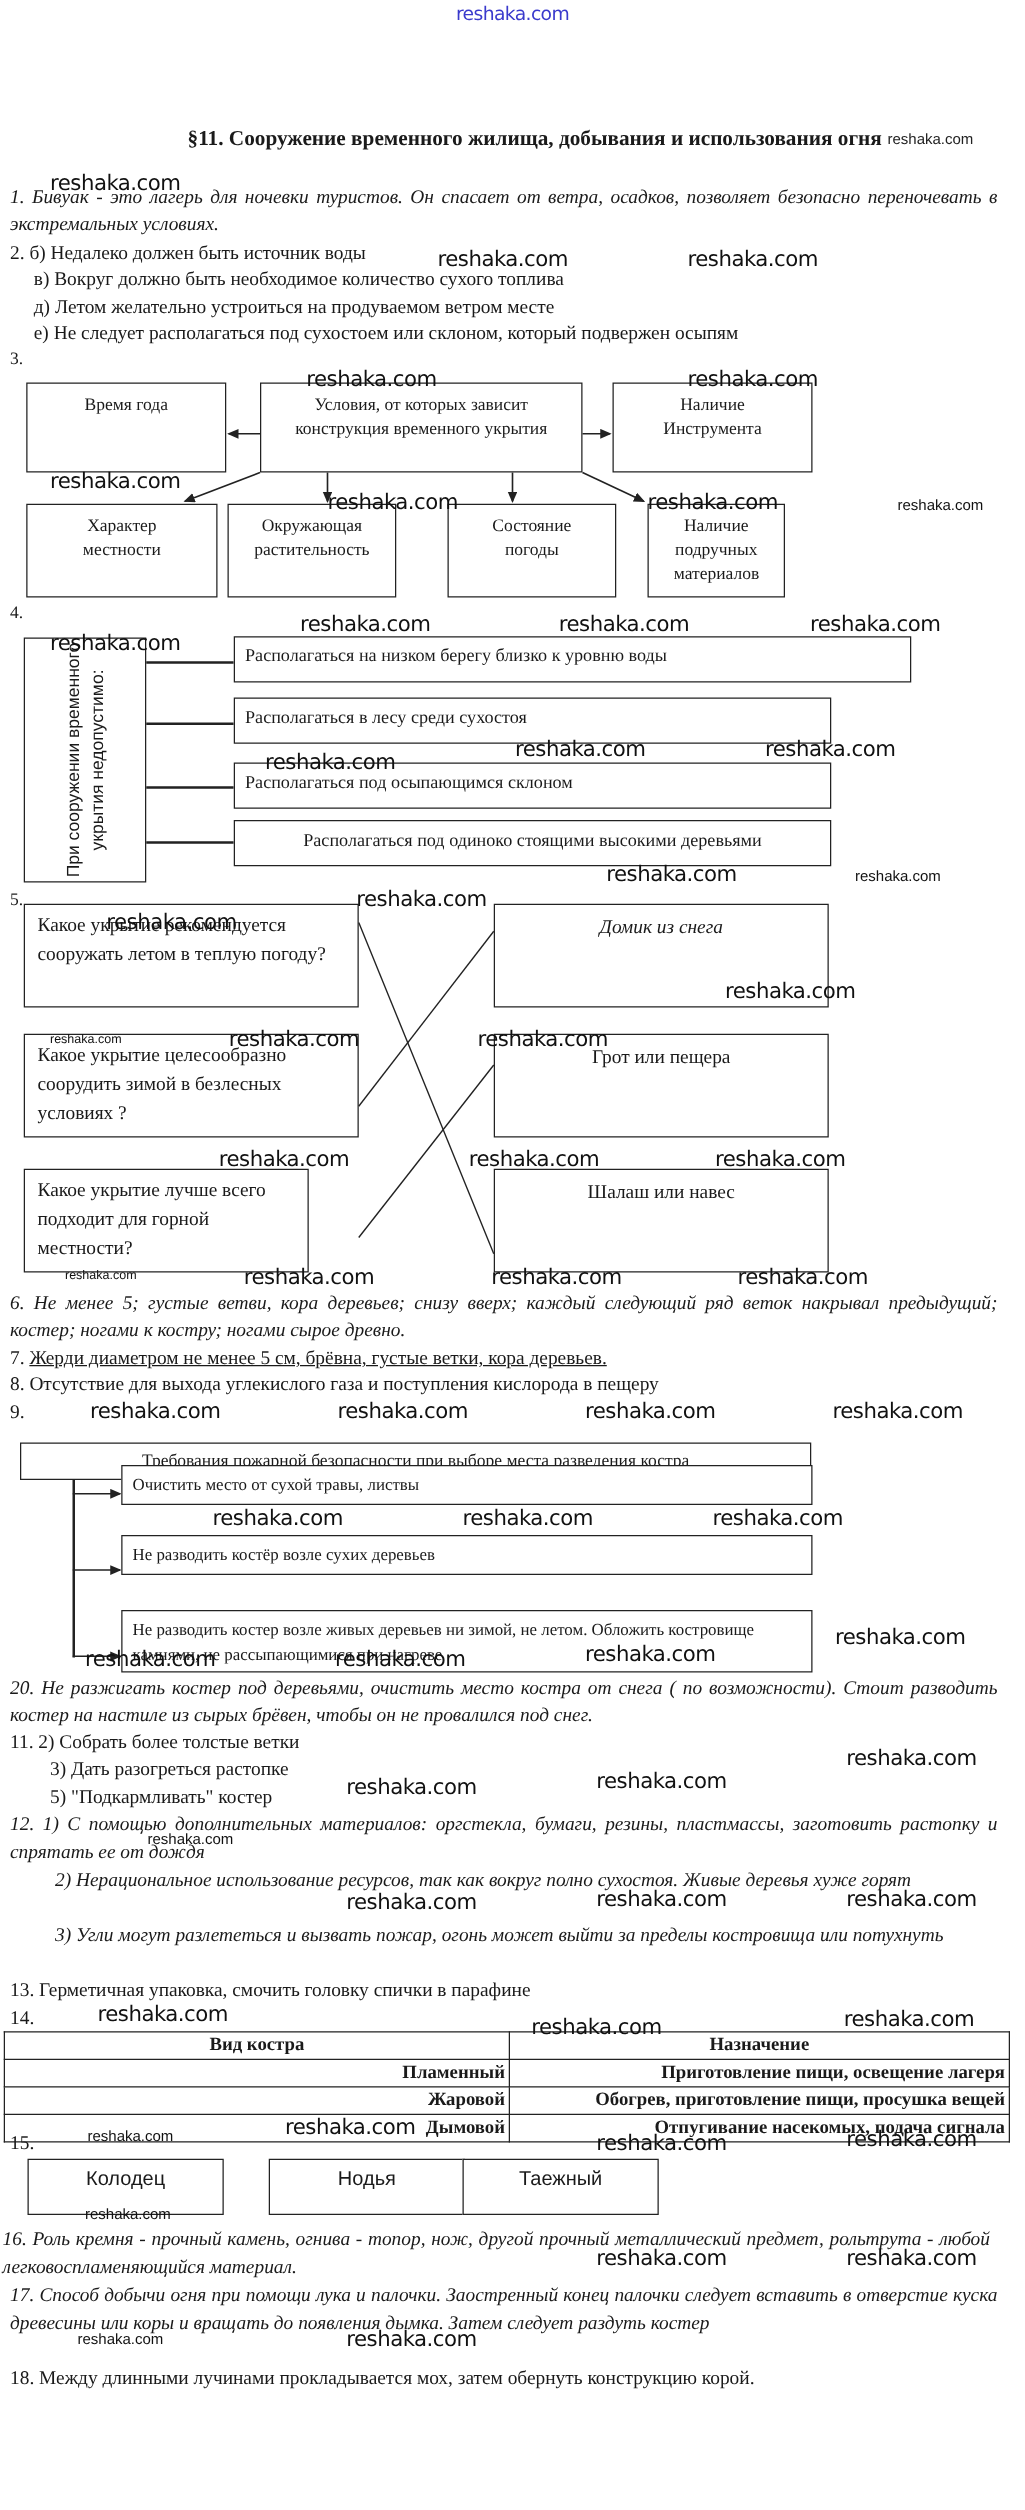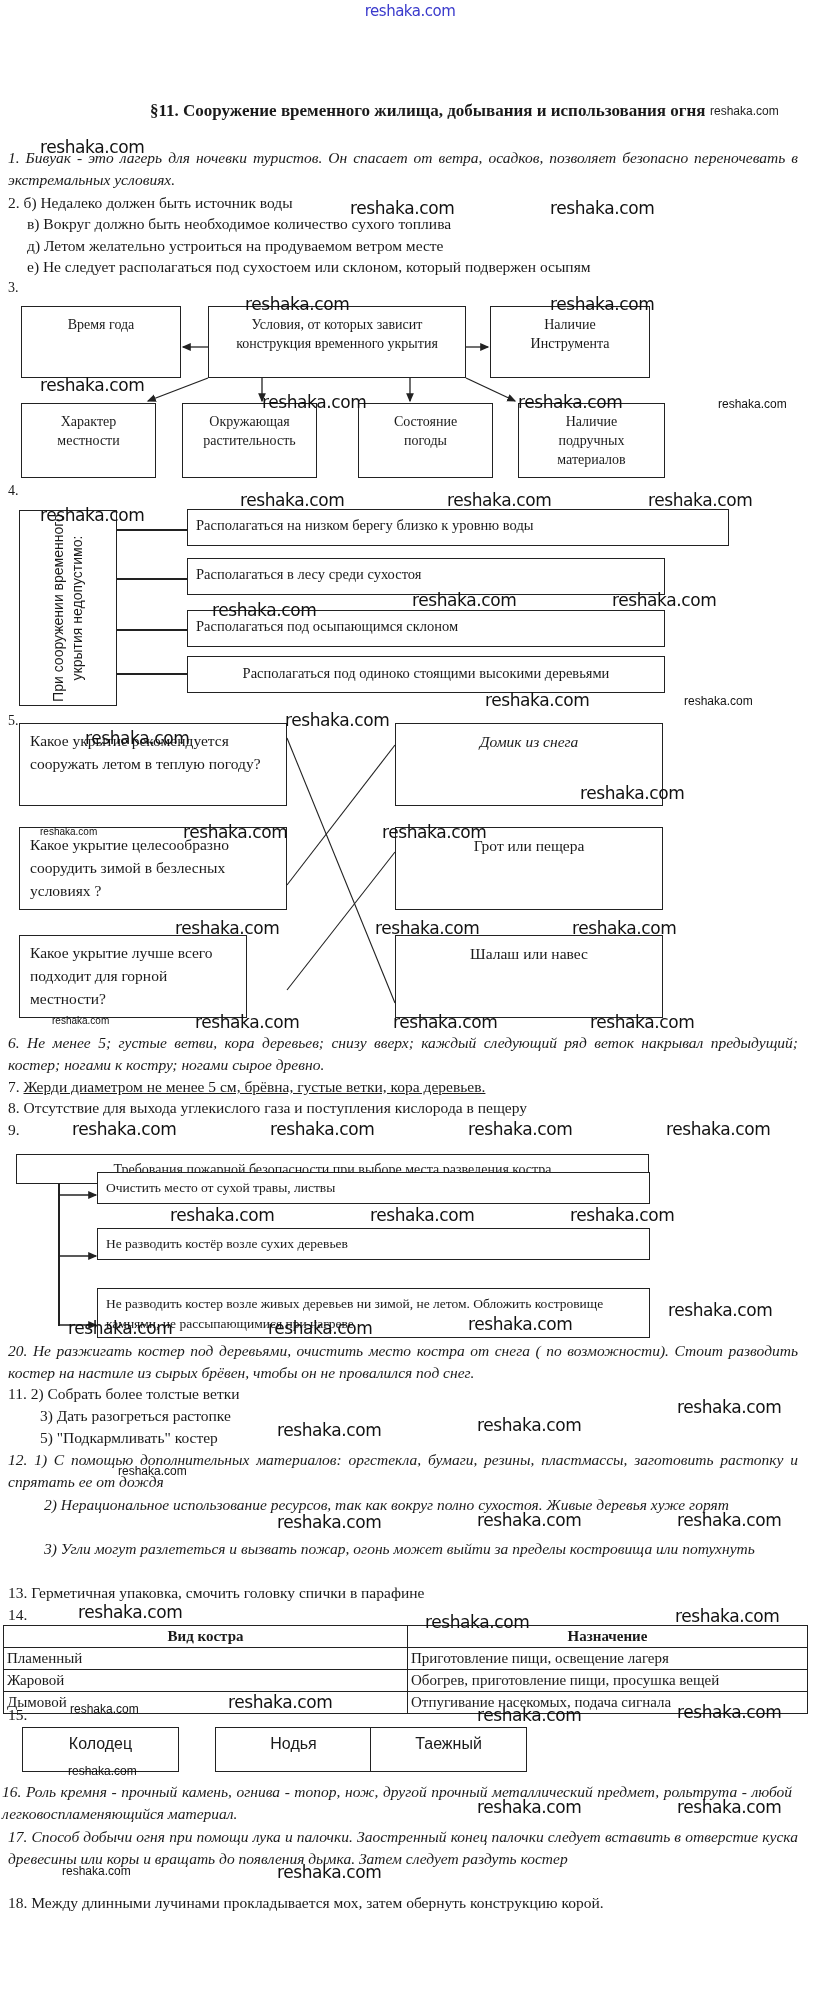--- a/index.html
+++ b/index.html
@@ -12,21 +12,21 @@
   .title-wm { left:710px; top:104px; font-size:12px; font-family:"Liberation Sans",sans-serif; color:#222; }
   .line { font-size:15.5px; line-height:22px; white-space:nowrap; }
   .just { white-space:normal; text-align:justify; text-align-last:left;font-style:italic; }
   .wm { font-family:"DejaVu Sans",sans-serif; color:#111; font-size:17px; letter-spacing:-0.4px; white-space:nowrap; }
   .wm-s { font-family:"Liberation Sans",sans-serif; color:#111; font-size:12px; white-space:nowrap; }
   .box { border:1.5px solid #222; box-sizing:border-box; background:#fff; font-size:14px; line-height:19px; text-align:center; }
   .box-l { text-align:left; padding-left:8px; }
   .hl { background:#222; height:1.5px; }
   .vl { background:#222; width:1.5px; }
   table.t14 { border-collapse:collapse; font-size:15px; }
-  table.t14 td, table.t14 th { border:1.5px solid #222; padding:0 3px; height:21px; text-align:left; font-weight:normal; }
+  table.t14 td, table.t14 th { border:1.5px solid #222; padding:0 3px; height:21px; text-align:right; font-weight:bold; }
   table.t14 th { text-align:center; font-weight:bold; }
   .sans { font-family:"Liberation Sans",sans-serif; }
   .ul { text-decoration:underline; }
 </style>
 </head>
 <body>
 
 <div class="abs top-wm">reshaka.com</div>
 <div class="abs title">§11. Сооружение временного жилища, добывания и использования огня</div>
 <div class="abs title-wm">reshaka.com</div>
@@ -44,24 +44,24 @@
 <div class="abs line" style="left:27px;top:213px;">в) Вокруг должно быть необходимое количество сухого топлива</div>
 <div class="abs line" style="left:27px;top:235px;">д) Летом желательно устроиться на продуваемом ветром месте</div>
 <div class="abs line" style="left:27px;top:256px;">е) Не следует располагаться под сухостоем или склоном, который подвержен осыпям</div>
 <div class="abs wm" style="left:350px;top:198px;">reshaka.com</div>
 <div class="abs wm" style="left:550px;top:198px;">reshaka.com</div>
 
 <div class="abs line" style="left:8px;top:277px;font-size:14px;">3.</div>
 <div class="abs box" style="left:21px;top:306px;width:160px;height:72px;padding-top:8px;">Время года</div>
 <div class="abs box" style="left:208px;top:306px;width:258px;height:72px;padding:8px 20px 0;">Условия, от которых зависит конструкция временного укрытия</div>
 <div class="abs box" style="left:490px;top:306px;width:160px;height:72px;padding:8px 20px 0;">Наличие Инструмента</div>
-<div class="abs box" style="left:21px;top:403px;width:135px;height:75px;padding:8px 25px 0;">Характер местности</div>
+<div class="abs box" style="left:21px;top:403px;width:153px;height:75px;padding:8px 25px 0;">Характер местности</div>
 <div class="abs box" style="left:182px;top:403px;width:135px;height:75px;padding:8px 10px 0;">Окружающая растительность</div>
 <div class="abs box" style="left:358px;top:403px;width:135px;height:75px;padding:8px 25px 0;">Состояние погоды</div>
-<div class="abs box" style="left:518px;top:403px;width:147px;height:75px;padding:8px 20px 0;">Наличие подручных материалов</div>
+<div class="abs box" style="left:518px;top:403px;width:110px;height:75px;padding:8px 20px 0;">Наличие подручных материалов</div>
 <svg class="abs" style="left:0;top:275px;" width="820" height="140">
   <defs>
       <marker id="ah" markerWidth="8" markerHeight="8" refX="6" refY="3" orient="auto">
         <path d="M0,0 L7,3 L0,6 z" fill="#222"></path>
       </marker>
     </defs>
   <line x1="208" y1="72" x2="183" y2="72" stroke="#222" stroke-width="1.3" marker-end="url(#ah)"></line>
   <line x1="466" y1="72" x2="488" y2="72" stroke="#222" stroke-width="1.3" marker-end="url(#ah)"></line>
   <line x1="208" y1="103" x2="148" y2="126" stroke="#222" stroke-width="1.3" marker-end="url(#ah)"></line>
   <line x1="262" y1="103" x2="262" y2="126" stroke="#222" stroke-width="1.3" marker-end="url(#ah)"></line>

